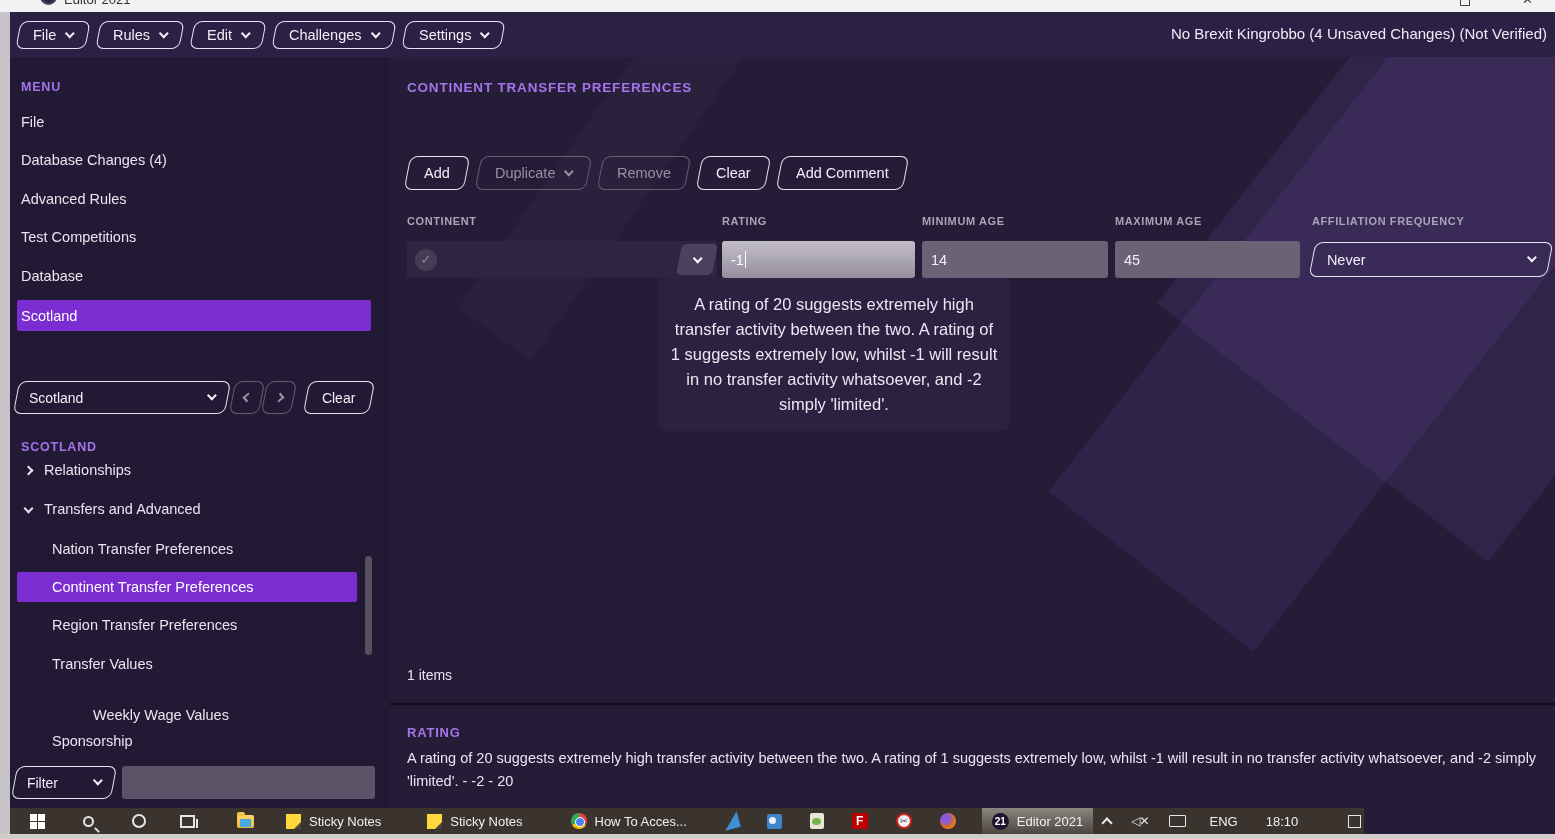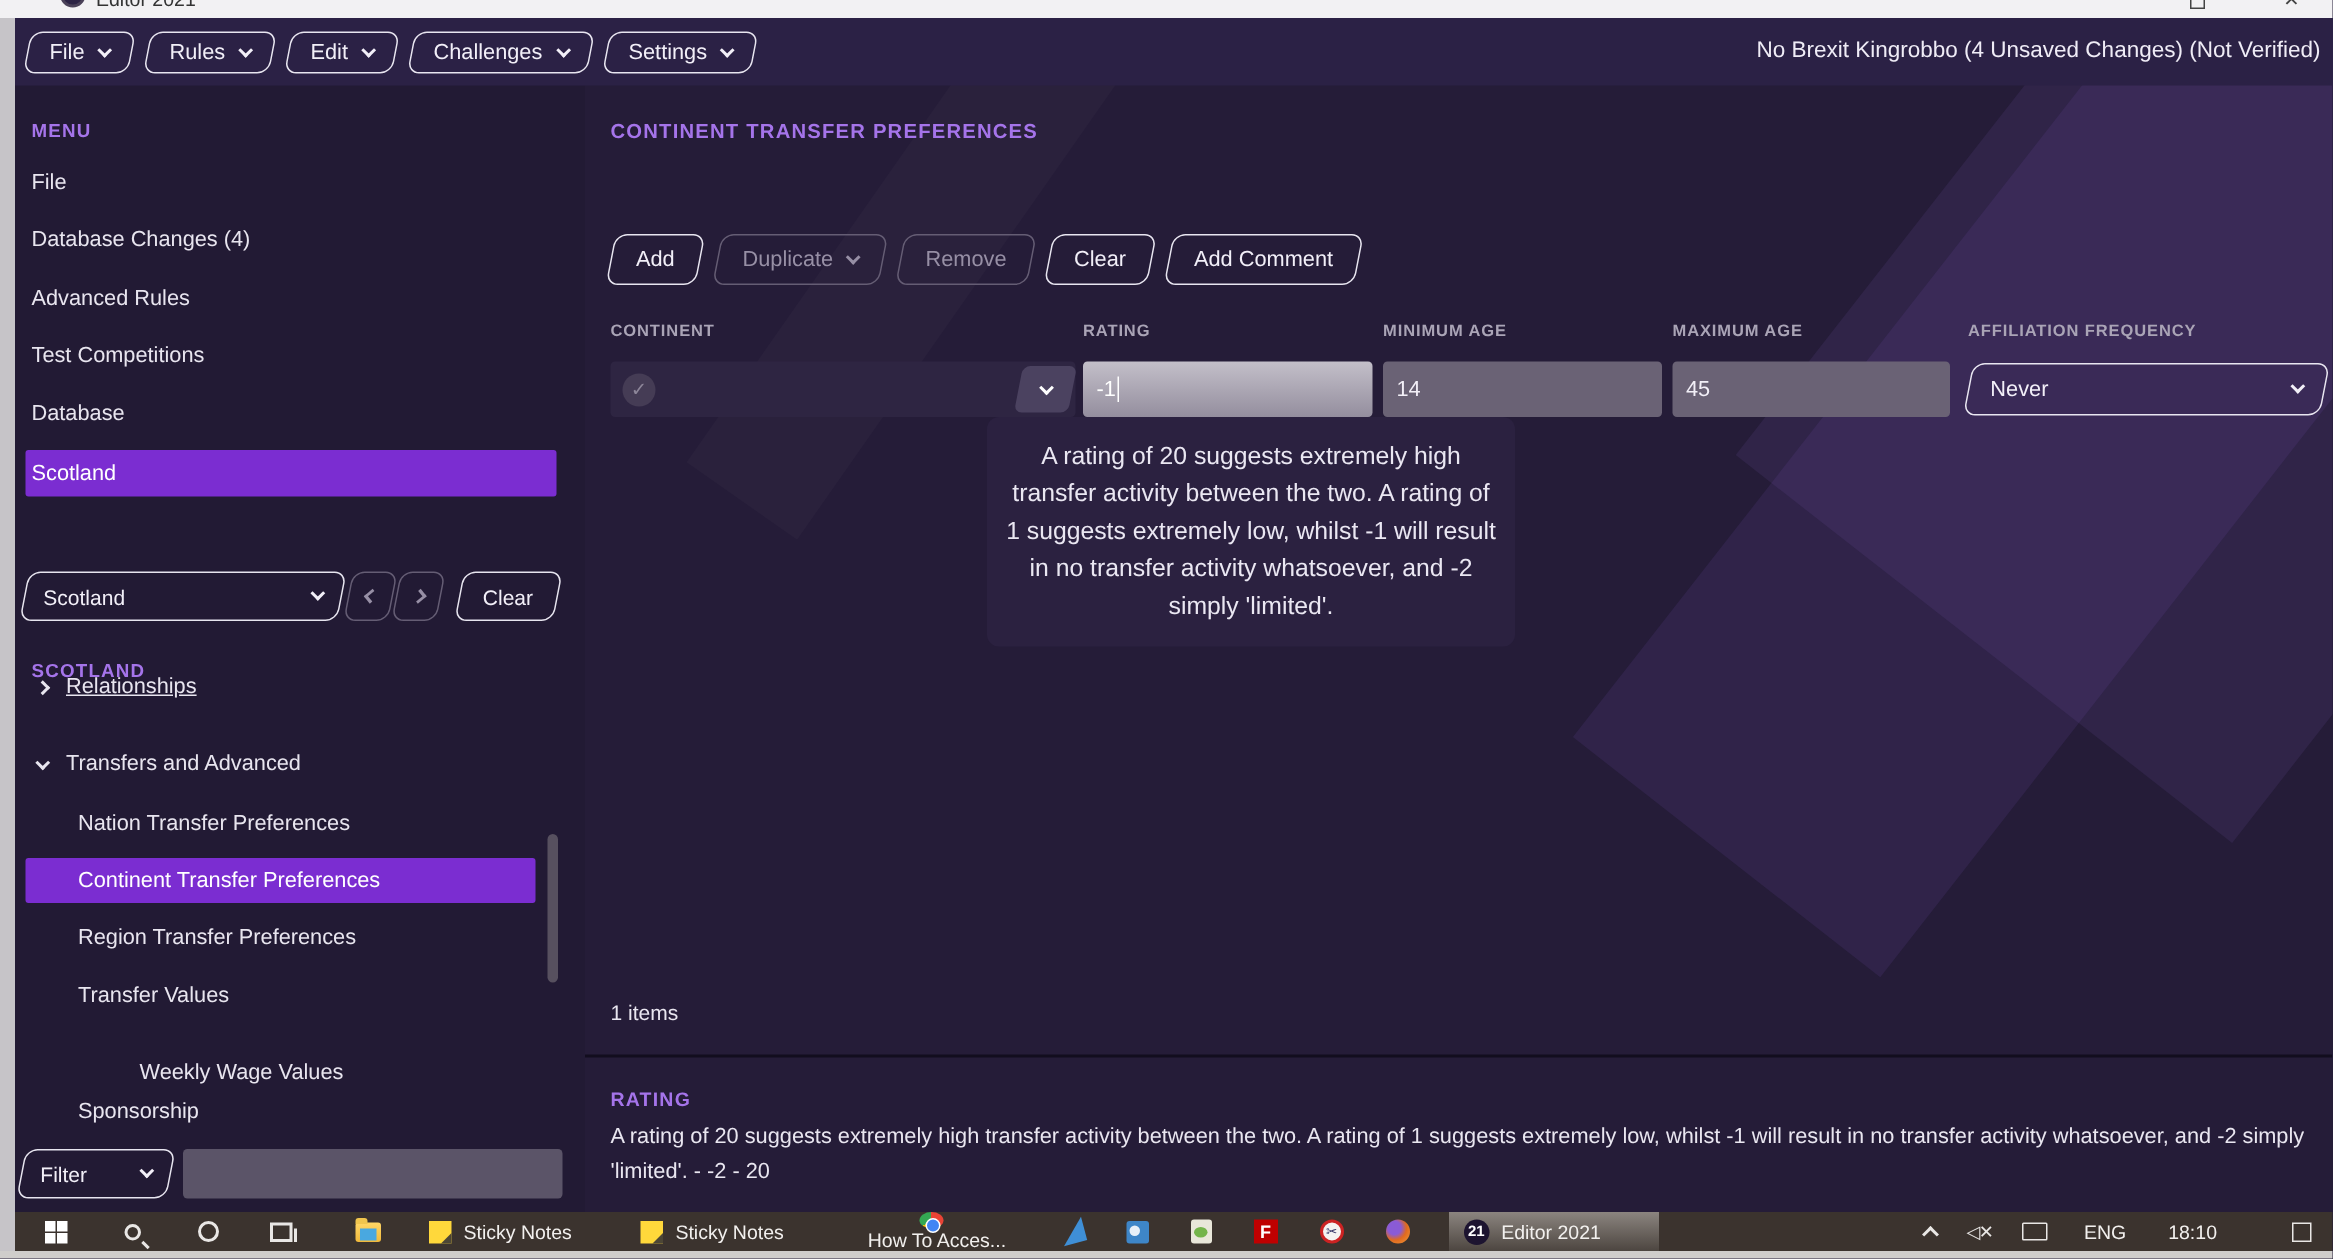--- a/index.html
+++ b/index.html
@@ -79,21 +79,21 @@
 
   .tooltip { position:absolute; left:268px; top:221px; width:352px; background:#2b2140; border-radius:8px;
     padding:14px 12px; text-align:center; font-size:16.5px; line-height:25px; color:#eae7f2; z-index:20; }
 
   .items-count { position:absolute; left:17px; top:610px; font-size:14px; color:#e9e6f0; }
   .divider { position:absolute; left:0; top:646px; right:0; height:2px; background:#120d1e; }
   .rating-head { position:absolute; left:17px; top:668px; font-size:13px; font-weight:bold; letter-spacing:0.8px; color:#a574ea; }
   .rating-desc { position:absolute; left:17px; top:690px; width:1140px; font-size:14.5px; line-height:23px; color:#e9e6f0; }
 
   
-  .taskbar { position:absolute; left:0; top:808px; width:1555px; height:26px; background:#3b332e; z-index:50;
+  .taskbar { position:absolute; left:0; top:808px; width:1364px; height:26px; background:#3b332e; z-index:50;
     display:flex; align-items:center; }
   .tb-item { height:26px; display:flex; align-items:center; justify-content:center; padding:0 10px; cursor:pointer; color:#f0eeec; }
   .tb-label { font-size:13px; color:#f2f0ee; margin-left:8px; white-space:nowrap; }
   .win-logo { width:15px; height:15px; display:grid; grid-template-columns:7px 7px; grid-template-rows:7px 7px; gap:1px; }
   .win-logo div { background:#fff; }
   .mag { width:11px; height:11px; border:2px solid #e9e7e5; border-radius:50%; position:relative; }
   .mag::after { content:""; position:absolute; width:6px; height:2px; background:#e9e7e5; transform:rotate(45deg); left:9px; top:11px; }
   .cortana { width:14px; height:14px; border:2.5px solid #e9e7e5; border-radius:50%; }
   .taskview { width:15px; height:13px; border:2px solid #e9e7e5; position:relative; }
   .taskview::after { content:""; position:absolute; right:-5px; top:2px; width:2px; height:9px; background:#e9e7e5; }
@@ -185,21 +185,21 @@
       <div class="skew dim" style="position:absolute; left:254px; top:324px; width:30px;">
           <i class="cv right"></i>
         </div>
       <div class="skew" style="position:absolute; left:296px; top:324px; width:66px; font-size:14px;">
           <span>Clear</span>
         </div>
     </div>
 
     <div class="sec-head" style="top:383px;">SCOTLAND</div>
 
-    <div class="tree-parent" style="top:393px;text-decoration:underline;">
+    <div class="tree-parent" style="top:405px;">
       <i class="cv right"></i>
       <span>Relationships</span>
     </div>
     <div class="tree-parent" style="top:444px;">
       <i class="cv plain-down"></i>
       <span>Transfers and Advanced</span>
     </div>
     <div class="tree-child" style="top:484px;">Nation Transfer Preferences</div>
     <div class="tree-sel" style="top:515px;">
         <span>Continent Transfer Preferences</span>
@@ -300,21 +300,21 @@
     </div>
 
   <div class="tb-item" style="margin-left:12px;">
     <div class="sticky"></div>
     <span class="tb-label">Sticky Notes</span>
   </div>
   <div class="tb-item" style="margin-left:26px;">
     <div class="sticky"></div>
     <span class="tb-label">Sticky Notes</span>
   </div>
-  <div class="tb-item" style="margin-left:28px;flex-direction:column;">
+  <div class="tb-item" style="margin-left:28px;">
     <div class="chrome"></div>
     <span class="tb-label">How To Acces...</span>
   </div>
 
   <div class="tb-item" style="margin-left:16px;">
       <div class="bluearrow"></div>
     </div>
   <div class="tb-item" style="margin-left:8px;">
       <div class="chartdoc"></div>
     </div>

